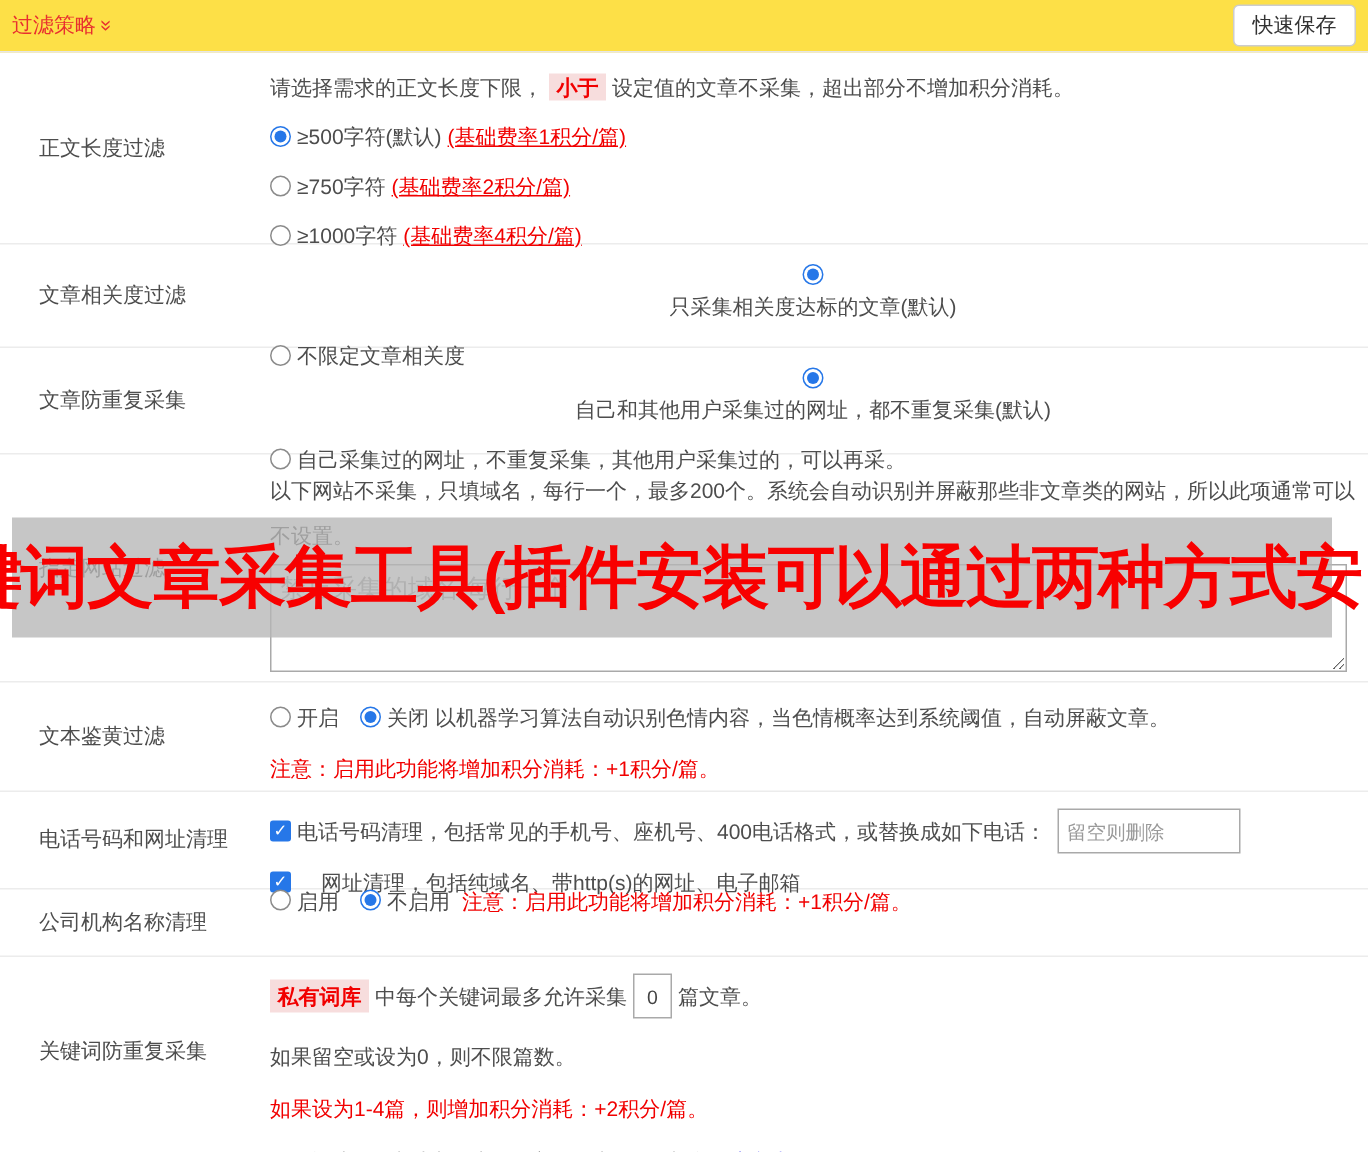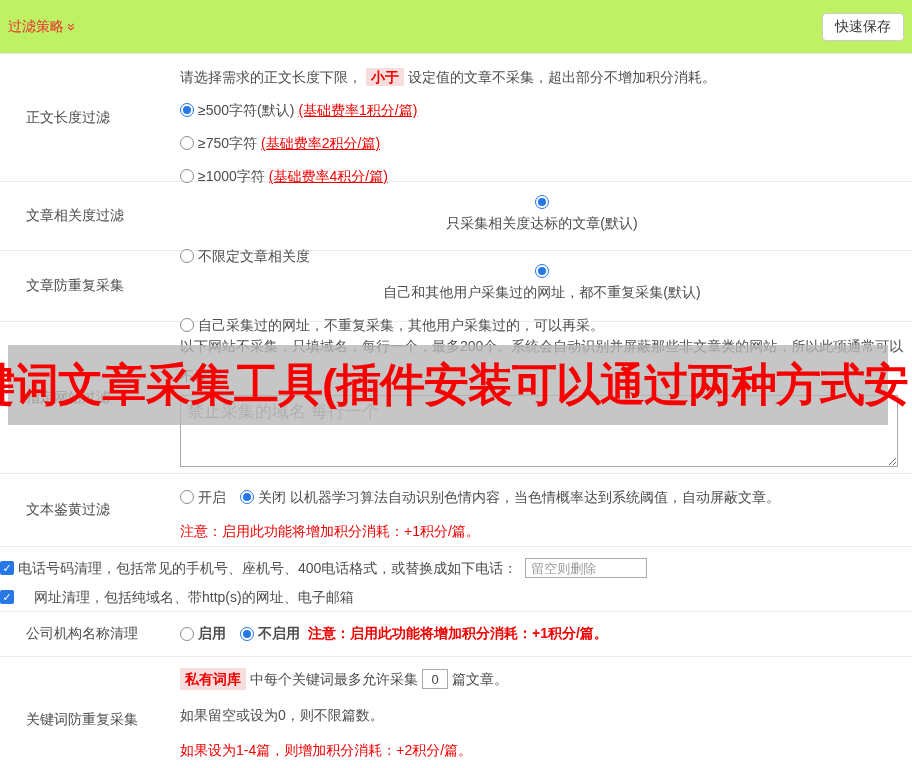--- a/index.html
+++ b/index.html
@@ -1,22 +1,22 @@
 <!DOCTYPE html>
 <html><head>
 <meta charset="utf-8">
 <style>
   * { box-sizing: border-box; margin: 0; padding: 0; }
   html,body { background:#fff; }
   body { font-family: "Liberation Sans", "DejaVu Sans", sans-serif; font-size:14px; color:#4d4d4d; }
   #app { position:relative; width:912px; height:768px; overflow:hidden; background:#fff; margin:0; }
 
   
-  .topbar { height:54px; display:flex; align-items:center; justify-content:space-between;
-            padding:0 8px; background:#bef264; border-bottom:1px solid #e6e6e6; }
+  .topbar { height:35px; display:flex; align-items:center; justify-content:space-between;
+            padding:0 8px; background:#fde047; border-bottom:1px solid #e6e6e6; }
   .topbar-title { color:#e82f2f; font-size:14px; display:flex; align-items:center; gap:4px; cursor:pointer; }
   .chev-dbl { display:inline-block; transform:rotate(90deg); font-size:14px; line-height:1; }
   .save-btn { background:#fff; border:1px solid #ccc; border-radius:4px; padding:4px 12px;
               font-size:14px; color:#333; cursor:pointer; font-family:inherit; }
 
   
   .row { display:flex; border-bottom:1px solid #ececec; }
   .row:last-child { border-bottom:none; }
   .row-label { width:180px; flex:0 0 180px; display:flex; align-items:center; padding-left:26px; color:#4d4d4d; }
   .row-body { flex:1; padding:11px 8px 11px 0; }
@@ -35,21 +35,21 @@
   .radio.sel { border-color:#2677e8; }
   .radio.sel::after { content:""; position:absolute; left:2px; top:2px; right:2px; bottom:2px;
                       background:#2677e8; border-radius:50%; }
 
   
   .cbx { width:14px; height:14px; border-radius:2px; background:#2677e8; flex:0 0 14px;
          position:relative; display:inline-block; }
   .cbx::after { content:"\2713"; position:absolute; left:0; top:0; width:14px; height:14px;
                 color:#fff; font-size:11px; line-height:14px; text-align:center; font-weight:bold; }
 
-  input[type="text"] { border:1px solid #a9a9a9; height:20px; padding:0 5px; font-size:13px;
+  input[type="text"] { border:1px solid #a9a9a9; height:30px; padding:0 5px; font-size:13px;
                        font-family:inherit; color:#444; background:#fff; }
   input::placeholder, textarea::placeholder { color:#9a9a9a; }
   .phone-input { width:122px; margin-left:4px; }
   .count-input { width:26px; height:20px; text-align:center; padding:0 2px; margin:0 4px; }
 
   textarea { display:block; width:718px; height:72px; border:1px solid #a9a9a9; resize:both;
              font-family:inherit; font-size:17px; padding:4px 6px; margin-top:4px; color:#444; }
 
   .link { color:#0b0bee; cursor:pointer; }
 
@@ -144,36 +144,37 @@
         <span style="width:6px;"></span>
         <span class="radio sel"></span>
         <span>关闭</span>
         <span>以机器学习算法自动识别色情内容，当色情概率达到系统阈值，自动屏蔽文章。</span>
       </div>
       <div class="note-line red">注意：启用此功能将增加积分消耗：+1积分/篇。</div>
     </div>
   </div>
 
   <div class="row" style="height:65px;">
+    <div class="row-label">电话号码和网址清理</div>
     <div class="row-body">
       <div class="line" style="display:flex; align-items:center; gap:4px; margin-top:0;">
         <span class="cbx"></span>
         <span>电话号码清理，包括常见的手机号、座机号、400电话格式，或替换成如下电话：</span>
         <input type="text" class="phone-input" placeholder="留空则删除" style="">
       </div>
       <div class="line" style="display:flex; align-items:center; gap:20px; margin-top:9px;">
         <span class="cbx"></span>
         <span>网址清理，包括纯域名、带http(s)的网址、电子邮箱</span>
       </div>
     </div>
   </div>
 
   <div class="row" style="height:45px;">
     <div class="row-label">公司机构名称清理</div>
-    <div class="row-body" style="display:flex; align-items:center; gap:4px; padding-top:0; padding-bottom:0;font-weight:bold;">
+    <div class="row-body" style="display:flex; align-items:flex-start; gap:4px; padding-top:0; padding-bottom:0;">
       <span class="radio"></span>
       <span>启用</span>
       <span style="width:6px;"></span>
       <span class="radio sel"></span>
       <span>不启用</span>
       <span class="red" style="margin-left:4px;">注意：启用此功能将增加积分消耗：+1积分/篇。</span>
     </div>
   </div>
 
   <div class="row" style="height:125px; border-bottom:none;">

